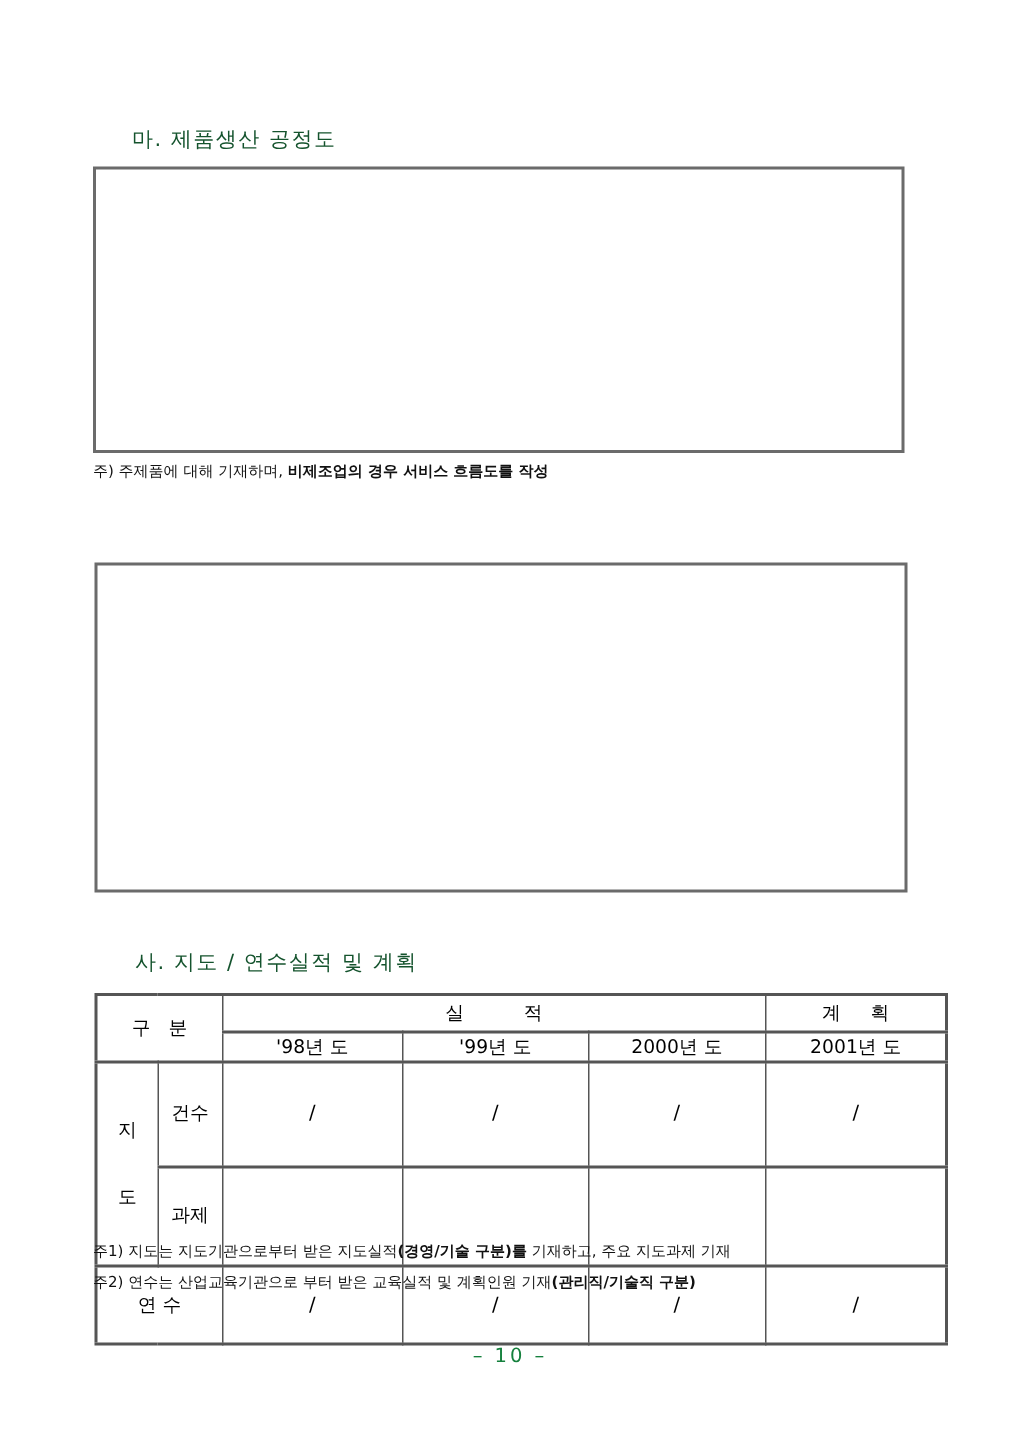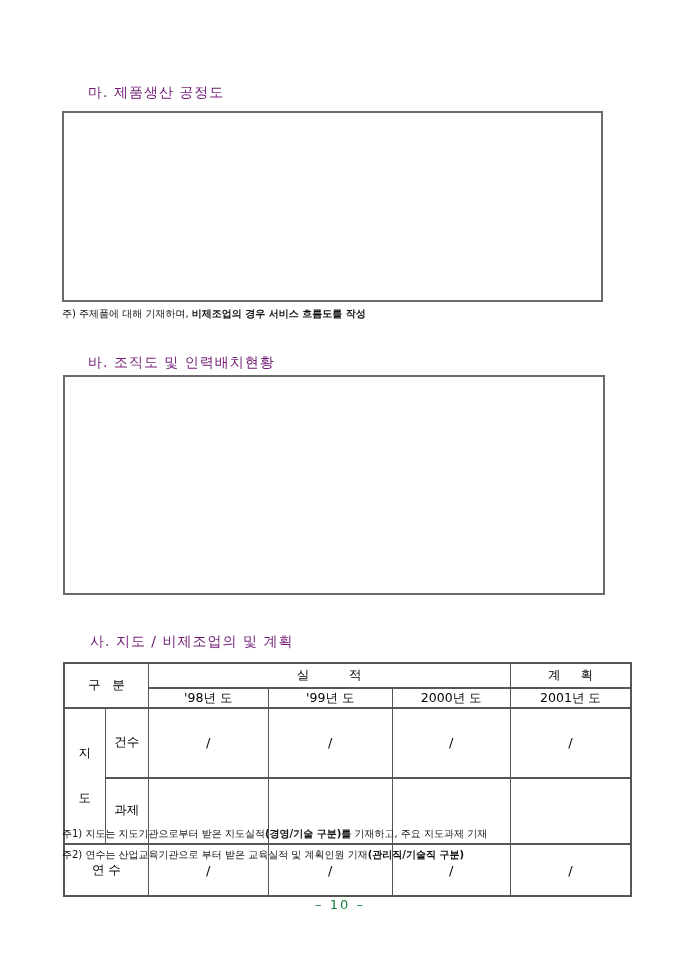--- a/index.html
+++ b/index.html
@@ -10,21 +10,21 @@
     background: #ffffff;
     font-family: "DejaVu Sans", "Liberation Sans", sans-serif;
     color: #111111;
     overflow: hidden;
   }
   .heading {
     position: absolute;
     font-size: 14px;
     letter-spacing: 1px;
     white-space: pre;
-    color: #701a75;
+    color: #14532d;
   }
   .fillbox {
     position: absolute;
     border: 2px solid #6b6b6b;
     background: #ffffff;
     box-sizing: border-box;
   }
   .note {
     position: absolute;
     font-size: 10px;
@@ -79,26 +79,25 @@
 <body>
 
 <div class="page">
 
   <div class="heading" style="left:88px; top:84px;">마. 제품생산 공정도</div>
 
   <div class="fillbox" style="left:62px; top:111px; width:541px; height:191px;"></div>
 
   <div class="note" style="left:62px; top:307px;"><span>주) 주제품에 대해 기재하며, </span><span class="bold">비제조업의 경우 서비스 흐름도를 작성</span></div>
 
-  <div class="heading" style="left:88px; top:354px;">바. 조직도 및 인력배치현황</div>
 
   <div class="fillbox" style="left:63px; top:375px; width:542px; height:220px;"></div>
 
 
-  <div class="heading" style="left:90px; top:633px;">사. 지도 / 비제조업의 및 계획</div>
+  <div class="heading" style="left:90px; top:633px;">사. 지도 / 연수실적 및 계획</div>
 
   <table class="doc-table">
     <colgroup>
       <col style="width:22px">
       <col style="width:43px">
       <col style="width:120px">
       <col style="width:124px">
       <col style="width:118px">
       <col style="width:121px">
     </colgroup>

